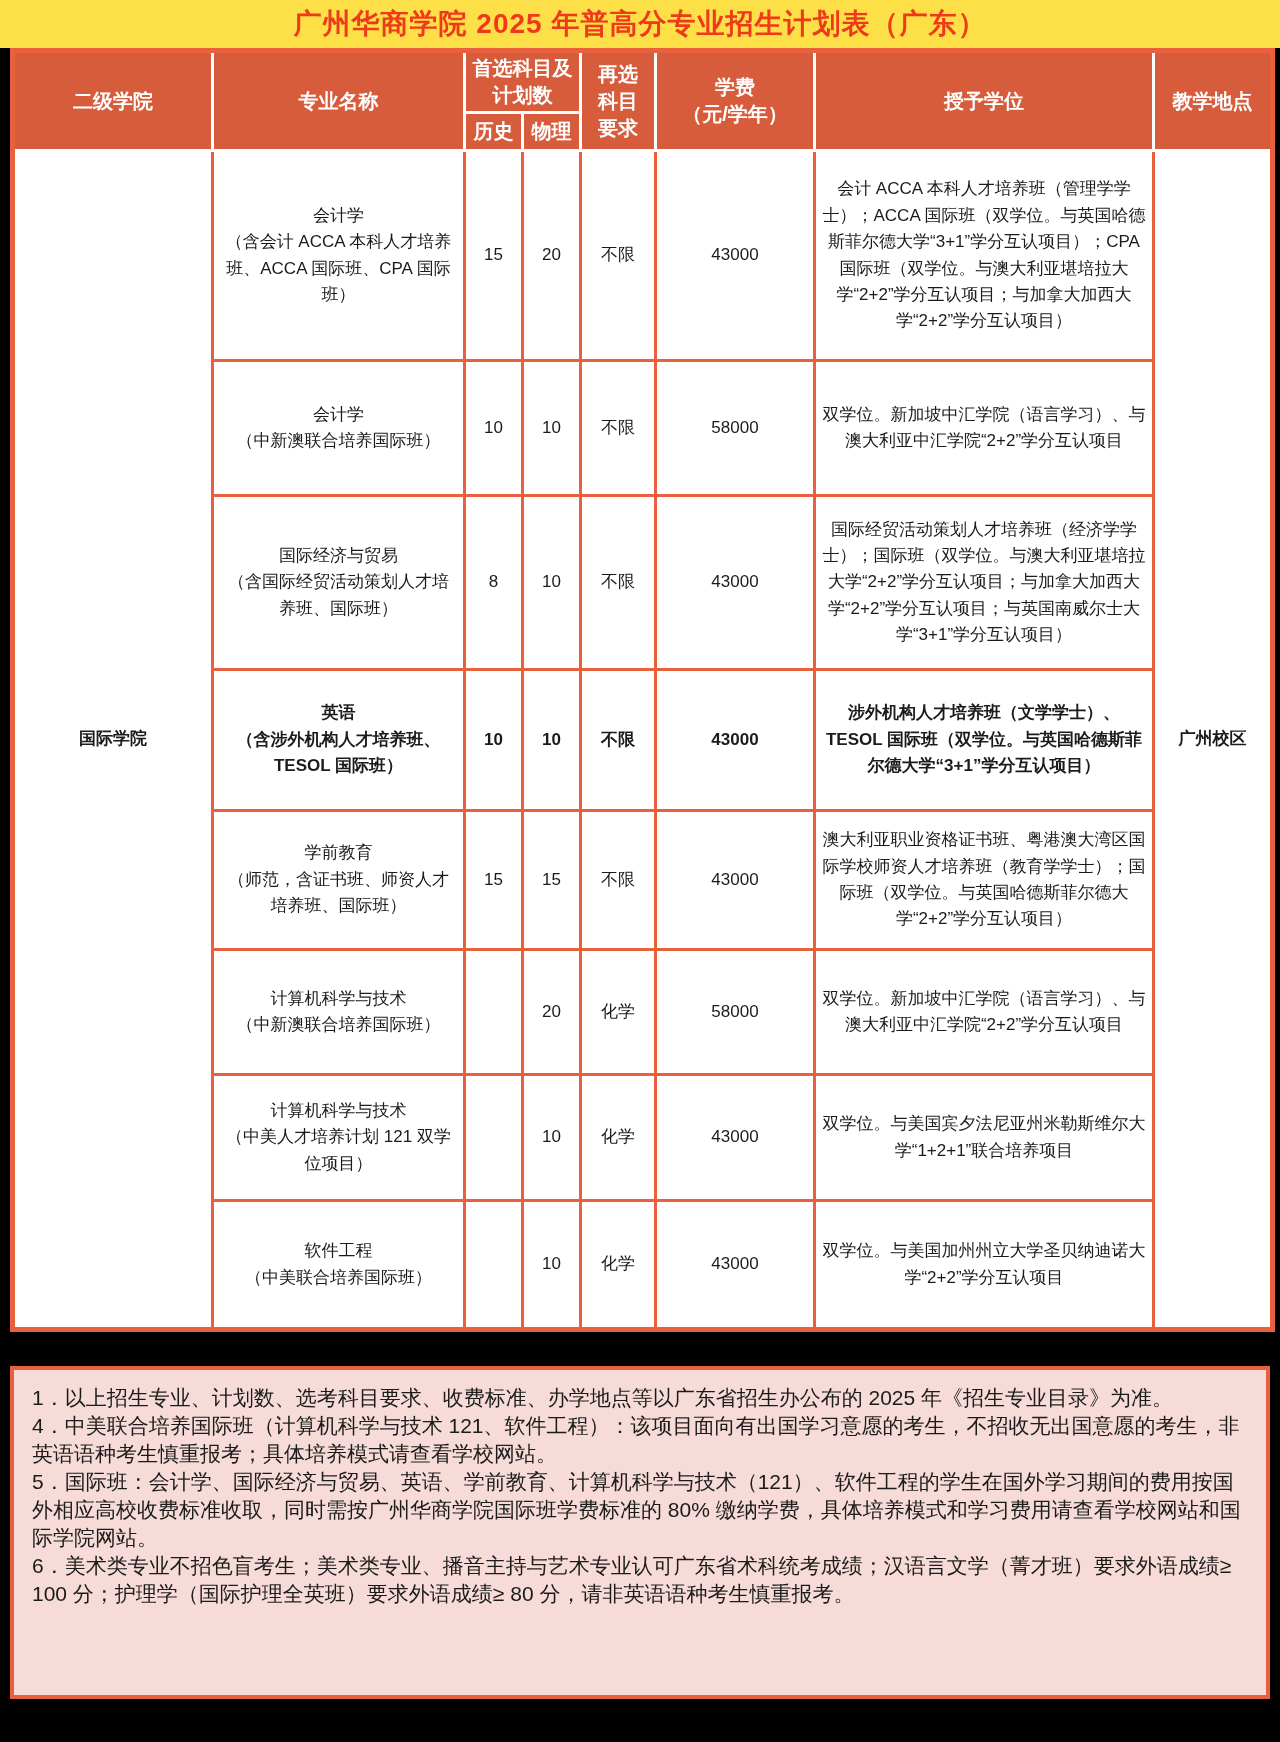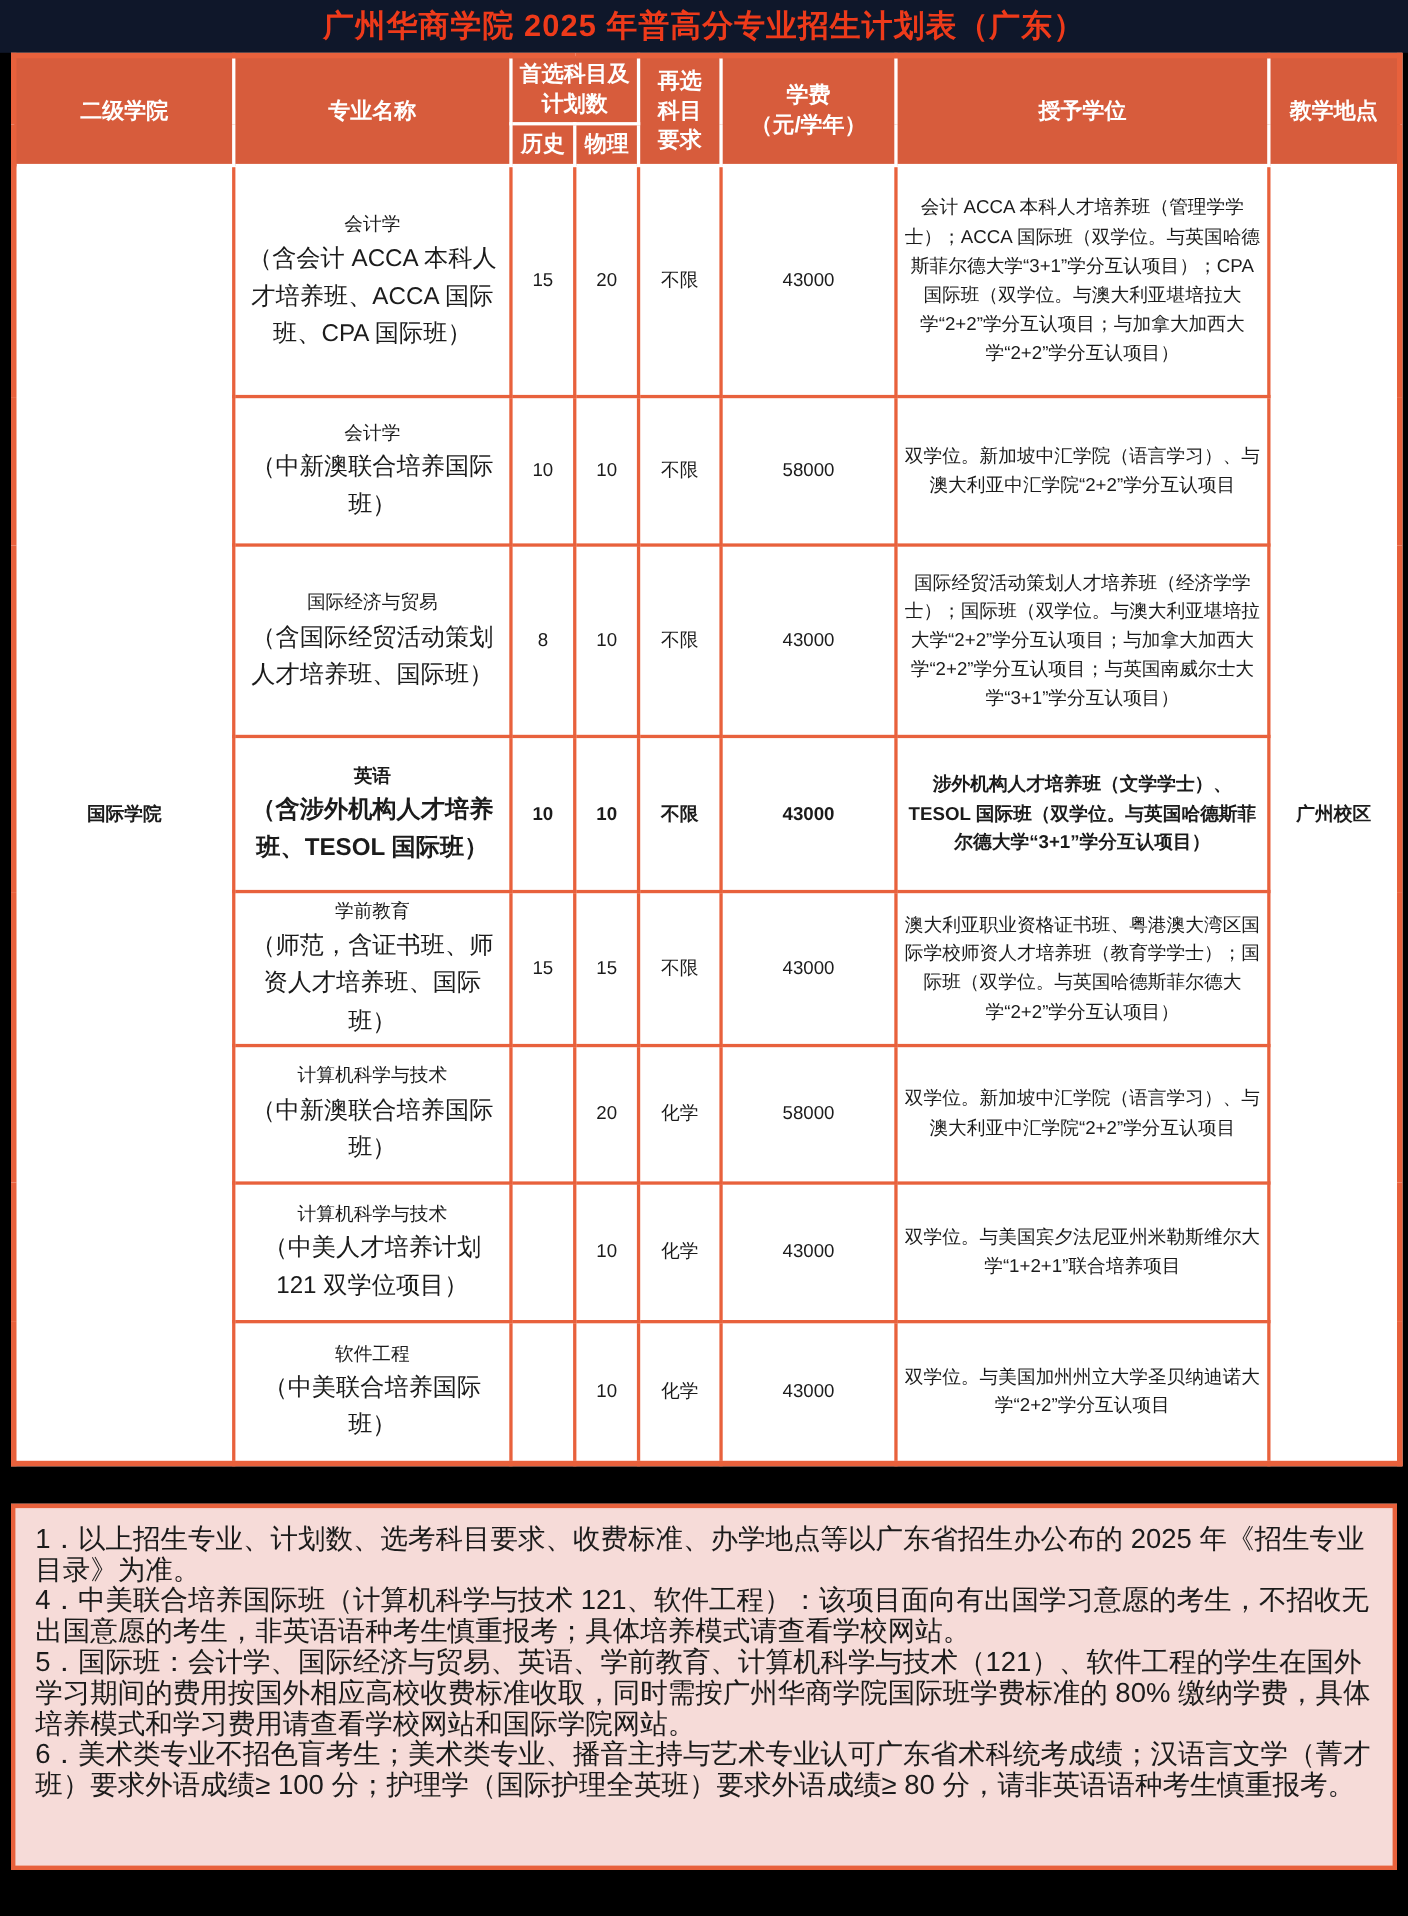--- a/index.html
+++ b/index.html
@@ -14,21 +14,21 @@
   *{box-sizing:border-box;}
   html,body{margin:0;padding:0;}
   body{
     width:1280px;height:1742px;
     background:var(--page-bg);
     font-family:"Liberation Sans","DejaVu Sans",sans-serif;
     color:var(--text);
   }
   .title-strip{
     width:1280px;height:48px;
-    background:#0f172a;
+    background:#fde047;
     display:flex;align-items:center;justify-content:center;
   }
   .page-title{
     color:var(--title-color);
     font-size:28px;font-weight:bold;
     letter-spacing:1px;
     white-space:nowrap;
   }
   .table-wrap{
     width:1280px;
@@ -68,35 +68,35 @@
   tbody tr:nth-child(1){height:210px;}
   tbody tr:nth-child(2){height:135px;}
   tbody tr:nth-child(3){height:174px;}
   tbody tr:nth-child(4){height:141px;font-weight:bold;}
   tbody tr:nth-child(5){height:139px;}
   tbody tr:nth-child(6){height:125px;}
   tbody tr:nth-child(7){height:126px;}
   tbody tr:nth-child(8){height:129px;}
   td.college,td.loc{font-size:18px;font-weight:bold;}
   td.major .m-name{font-size:17px;}
-  td.major .m-detail{font-size:22px;}
+  td.major .m-detail{font-size:17px;}
   td.degree{
     text-align:left;
     padding:8px 10px;
     line-height:29px;
     font-size:17px;
   }
   .gap{height:34px;}
   .notes-wrap{width:1280px;padding:0 10px;}
   .notes-box{
     width:1260px;height:333px;
     background:var(--notes-bg);
     border:4px solid var(--border);
     padding:14px 18px;
-    font-size:25px;
+    font-size:21px;
     line-height:28px;
     color:var(--text);
   }
   .note-line{margin:0;}
 </style>
 </head>
 <body>
 
 <div class="title-strip">
   <div class="page-title">广州华商学院 2025 年普高分专业招生计划表（广东）</div>

